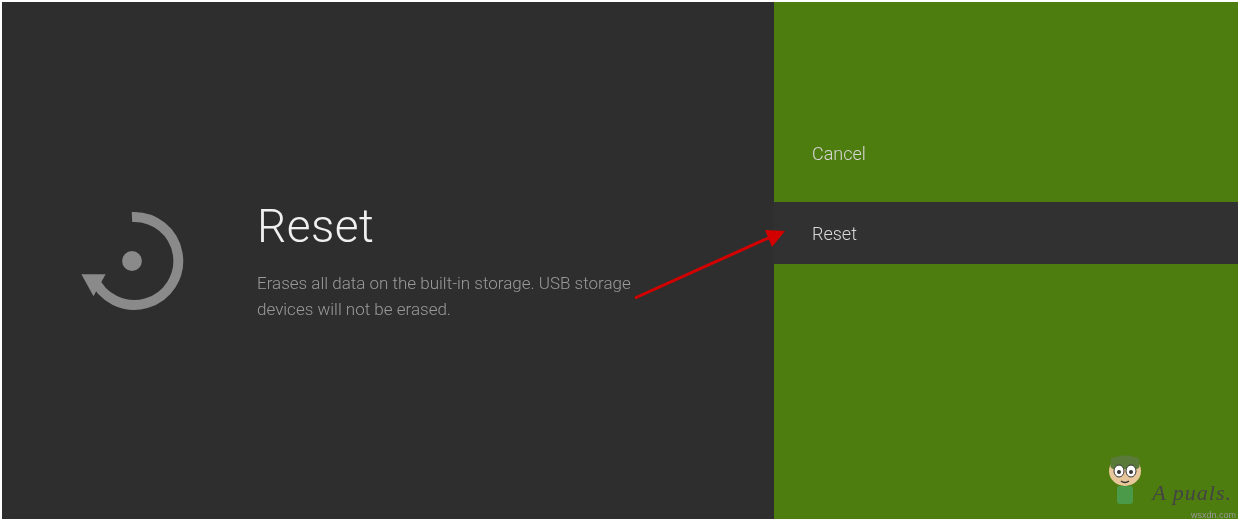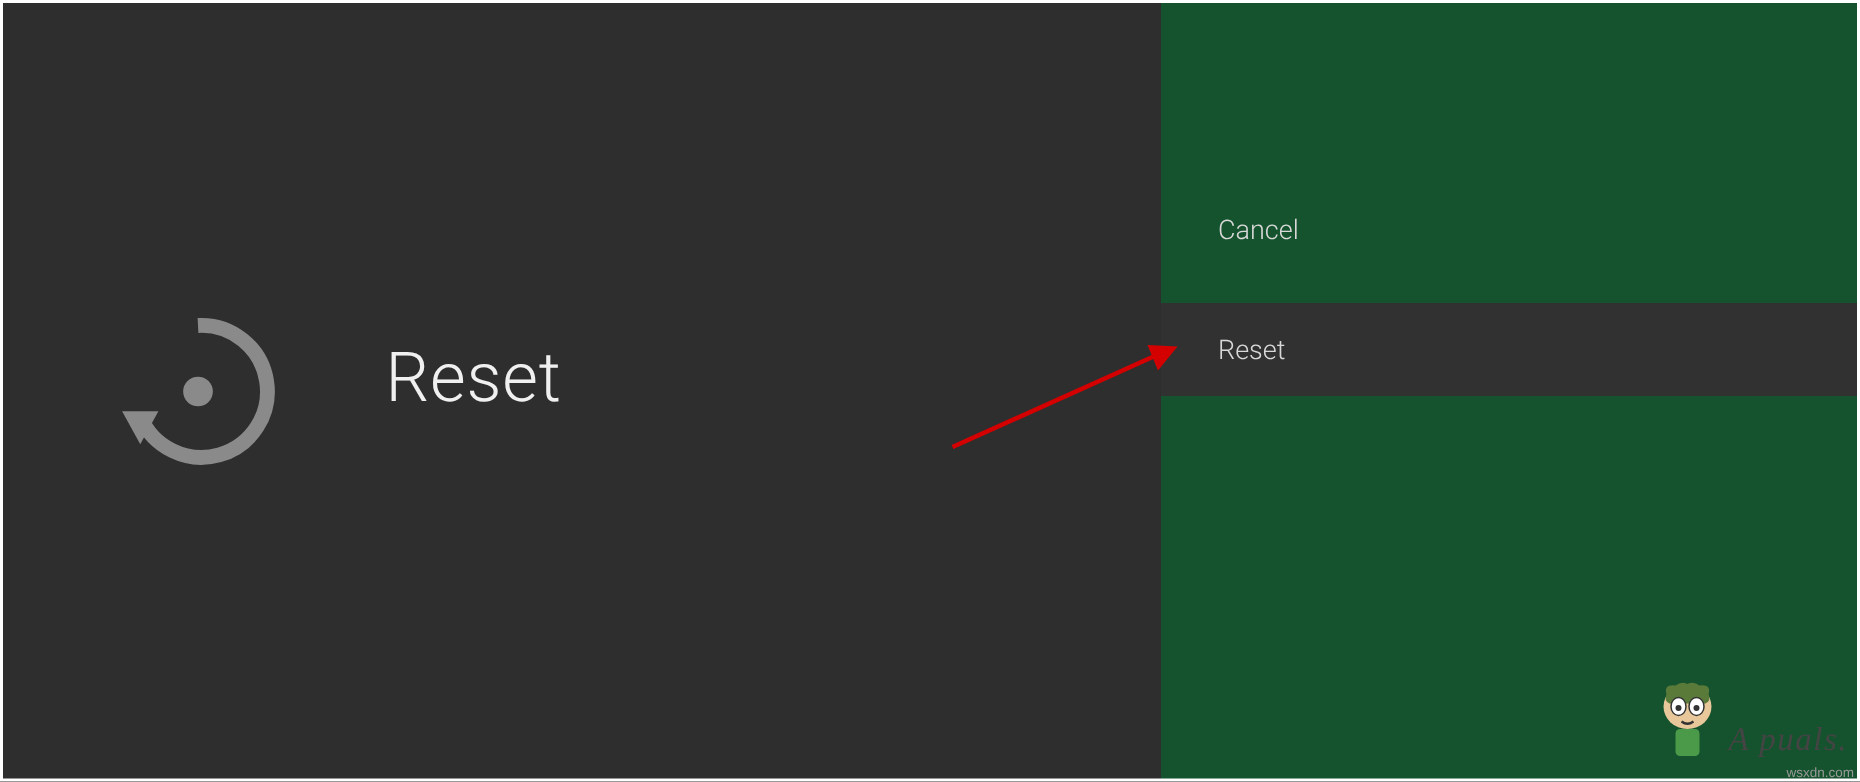--- a/index.html
+++ b/index.html
@@ -55,21 +55,21 @@
     .reset-description {
       font-size: 17px;
       font-weight: 300;
       color: #9a9a9a;
       line-height: 1.5;
       max-width: 400px;
     }
     .right-panel {
       width: 464px;
       height: 100%;
-      background: #14532d;
+      background: #4d7c0f;
       padding-top: 120px;
     }
     .menu-item {
       height: 62px;
       display: flex;
       align-items: center;
       padding-left: 38px;
       font-size: 18px;
       font-weight: 300;
       color: #d8d8d8;
@@ -123,20 +123,21 @@
   <div class="left-panel">
     <div class="icon-container">
       <svg class="reset-icon-svg" viewBox="0 0 100 100">
         <path d="M 50 10 A 40 40 0 1 1 15 65" stroke="#8a8a8a" stroke-width="9" fill="none" stroke-linecap="butt"></path>
         <polygon points="4,62 26,62 15,82" fill="#8a8a8a"></polygon>
         <circle cx="50" cy="50" r="9" fill="#8a8a8a"></circle>
       </svg>
     </div>
     <div class="text-container">
       <div class="reset-title">Reset</div>
+      <div class="reset-description">Erases all data on the built-in storage. USB storage devices will not be erased.</div>
     </div>
   </div>
   <div class="right-panel">
     <div class="menu-item normal">
       <span>Cancel</span>
     </div>
     <div class="menu-item selected">
       <span>Reset</span>
     </div>
   </div>

